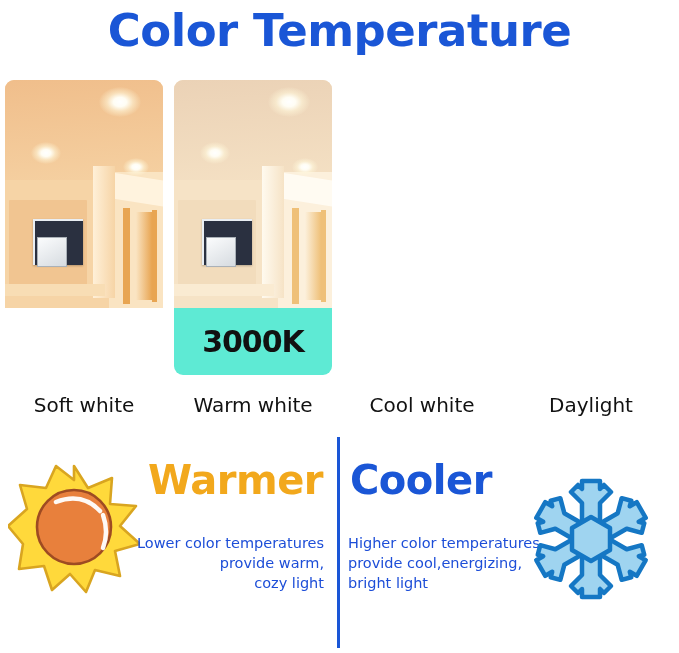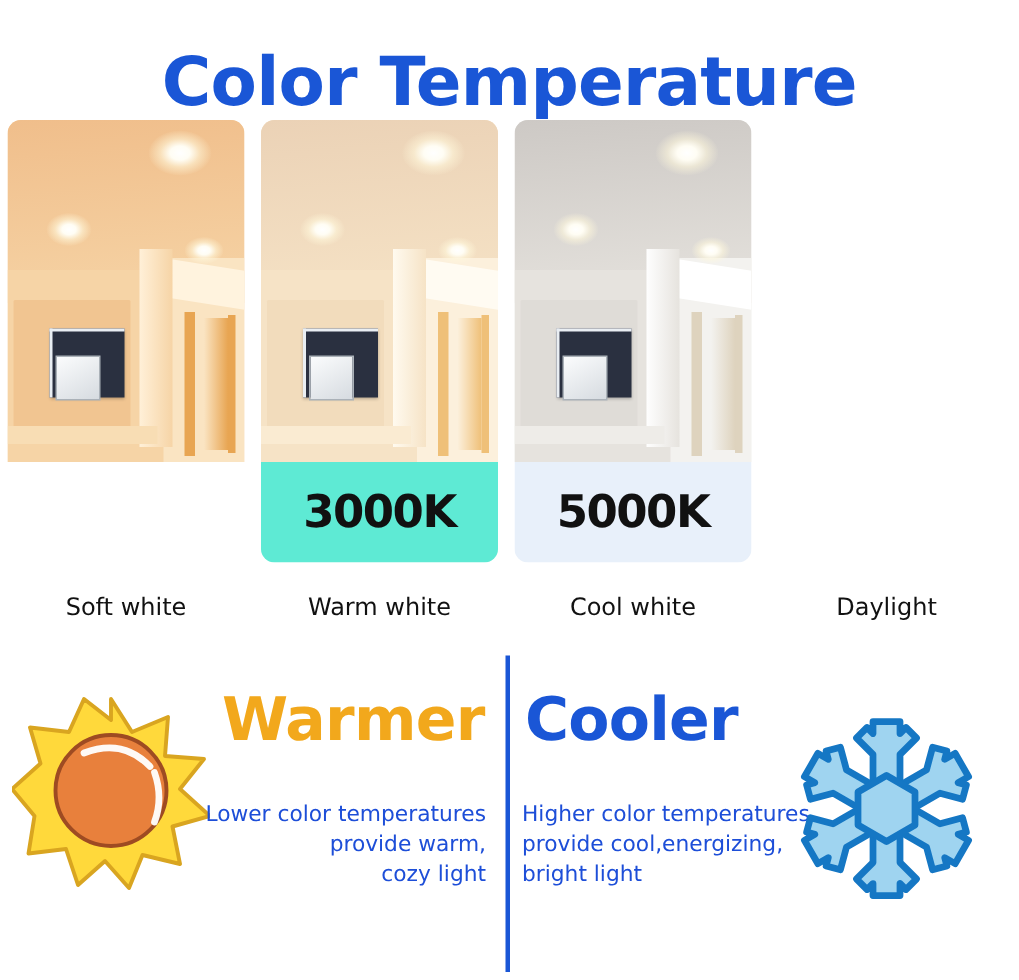--- a/index.html
+++ b/index.html
@@ -166,21 +166,21 @@
     width: 671px;
     height: 28px;
     display: flex;
     gap: 11px;
   }
   .caption {
     width: 158px;
     flex: none;
     text-align: center;
     font-family: "DejaVu Sans", sans-serif;
-    font-size: 16px;
+    font-size: 20px;
     color: #111111;
     line-height: 26px;
     white-space: nowrap;
   }
 
   
   .compare {
     position: absolute;
     left: 0;
     top: 437px;
@@ -254,21 +254,21 @@
     position: absolute;
     left: 176px;
     top: 27px;
     width: 150px;
     height: 150px;
   }
 </style>
 </head>
 <body>
 
-<div class="title" style="color: rgb(26, 86, 214); margin-top: 24px;">Color Temperature</div>
+<div class="title" style="color: rgb(26, 86, 214);">Color Temperature</div>
 
 <div class="panels">
 
   <div class="panel">
     <div class="scene" style="background: rgb(246, 212, 166);">
       <div class="ceiling" style="background: linear-gradient(175deg, rgb(240, 190, 139) 0%, rgb(246, 212, 166) 100%);"></div>
       <div class="backwall" style="background: rgb(246, 212, 166);"></div>
       <div class="alcove" style="background: rgb(241, 197, 145);"></div>
       <div class="hall" style="background: rgb(250, 228, 194);"></div>
       <div class="soffit" style="background: rgb(255, 243, 222);"></div>
@@ -302,42 +302,20 @@
       <div class="downlight dl-a"></div>
       <div class="downlight dl-b"></div>
       <div class="downlight dl-c"></div>
     </div>
     <div class="kband" style="background: #5eead4;">
       <span>3000K</span>
     </div>
   </div>
 
 
-  <div class="panel">
-    <div class="scene" style="background: rgb(230, 227, 222);">
-      <div class="ceiling" style="background: linear-gradient(175deg, rgb(205, 201, 197) 0%, rgb(230, 227, 222) 100%);"></div>
-      <div class="backwall" style="background: rgb(230, 227, 222);"></div>
-      <div class="alcove" style="background: rgb(223, 220, 215);"></div>
-      <div class="hall" style="background: rgb(243, 242, 239);"></div>
-      <div class="soffit" style="background: rgb(255, 255, 255);"></div>
-      <div class="door1" style="background: rgb(222, 211, 190);"></div>
-      <div class="door2" style="background: linear-gradient(90deg, rgb(243, 242, 239) 0%, rgb(222, 211, 190) 100%);"></div>
-      <div class="doorjamb" style="background: rgb(222, 211, 190);"></div>
-      <div class="pillar" style="background: linear-gradient(90deg, rgb(254, 254, 254) 0%, rgb(230, 227, 222) 100%);"></div>
-      <div class="counter" style="background: rgb(238, 236, 232);"></div>
-      <div class="tv-frame"></div>
-      <div class="tv-screen"></div>
-      <div class="downlight dl-a"></div>
-      <div class="downlight dl-b"></div>
-      <div class="downlight dl-c"></div>
-    </div>
-    <div class="kband" style="background: rgb(232, 240, 250);">
-      <span>5000K</span>
-    </div>
-  </div>
 
 </div>
 
 <div class="captions">
   <div class="caption">Soft white</div>
   <div class="caption">Warm white</div>
   <div class="caption">Cool white</div>
   <div class="caption">Daylight</div>
 </div>
 

